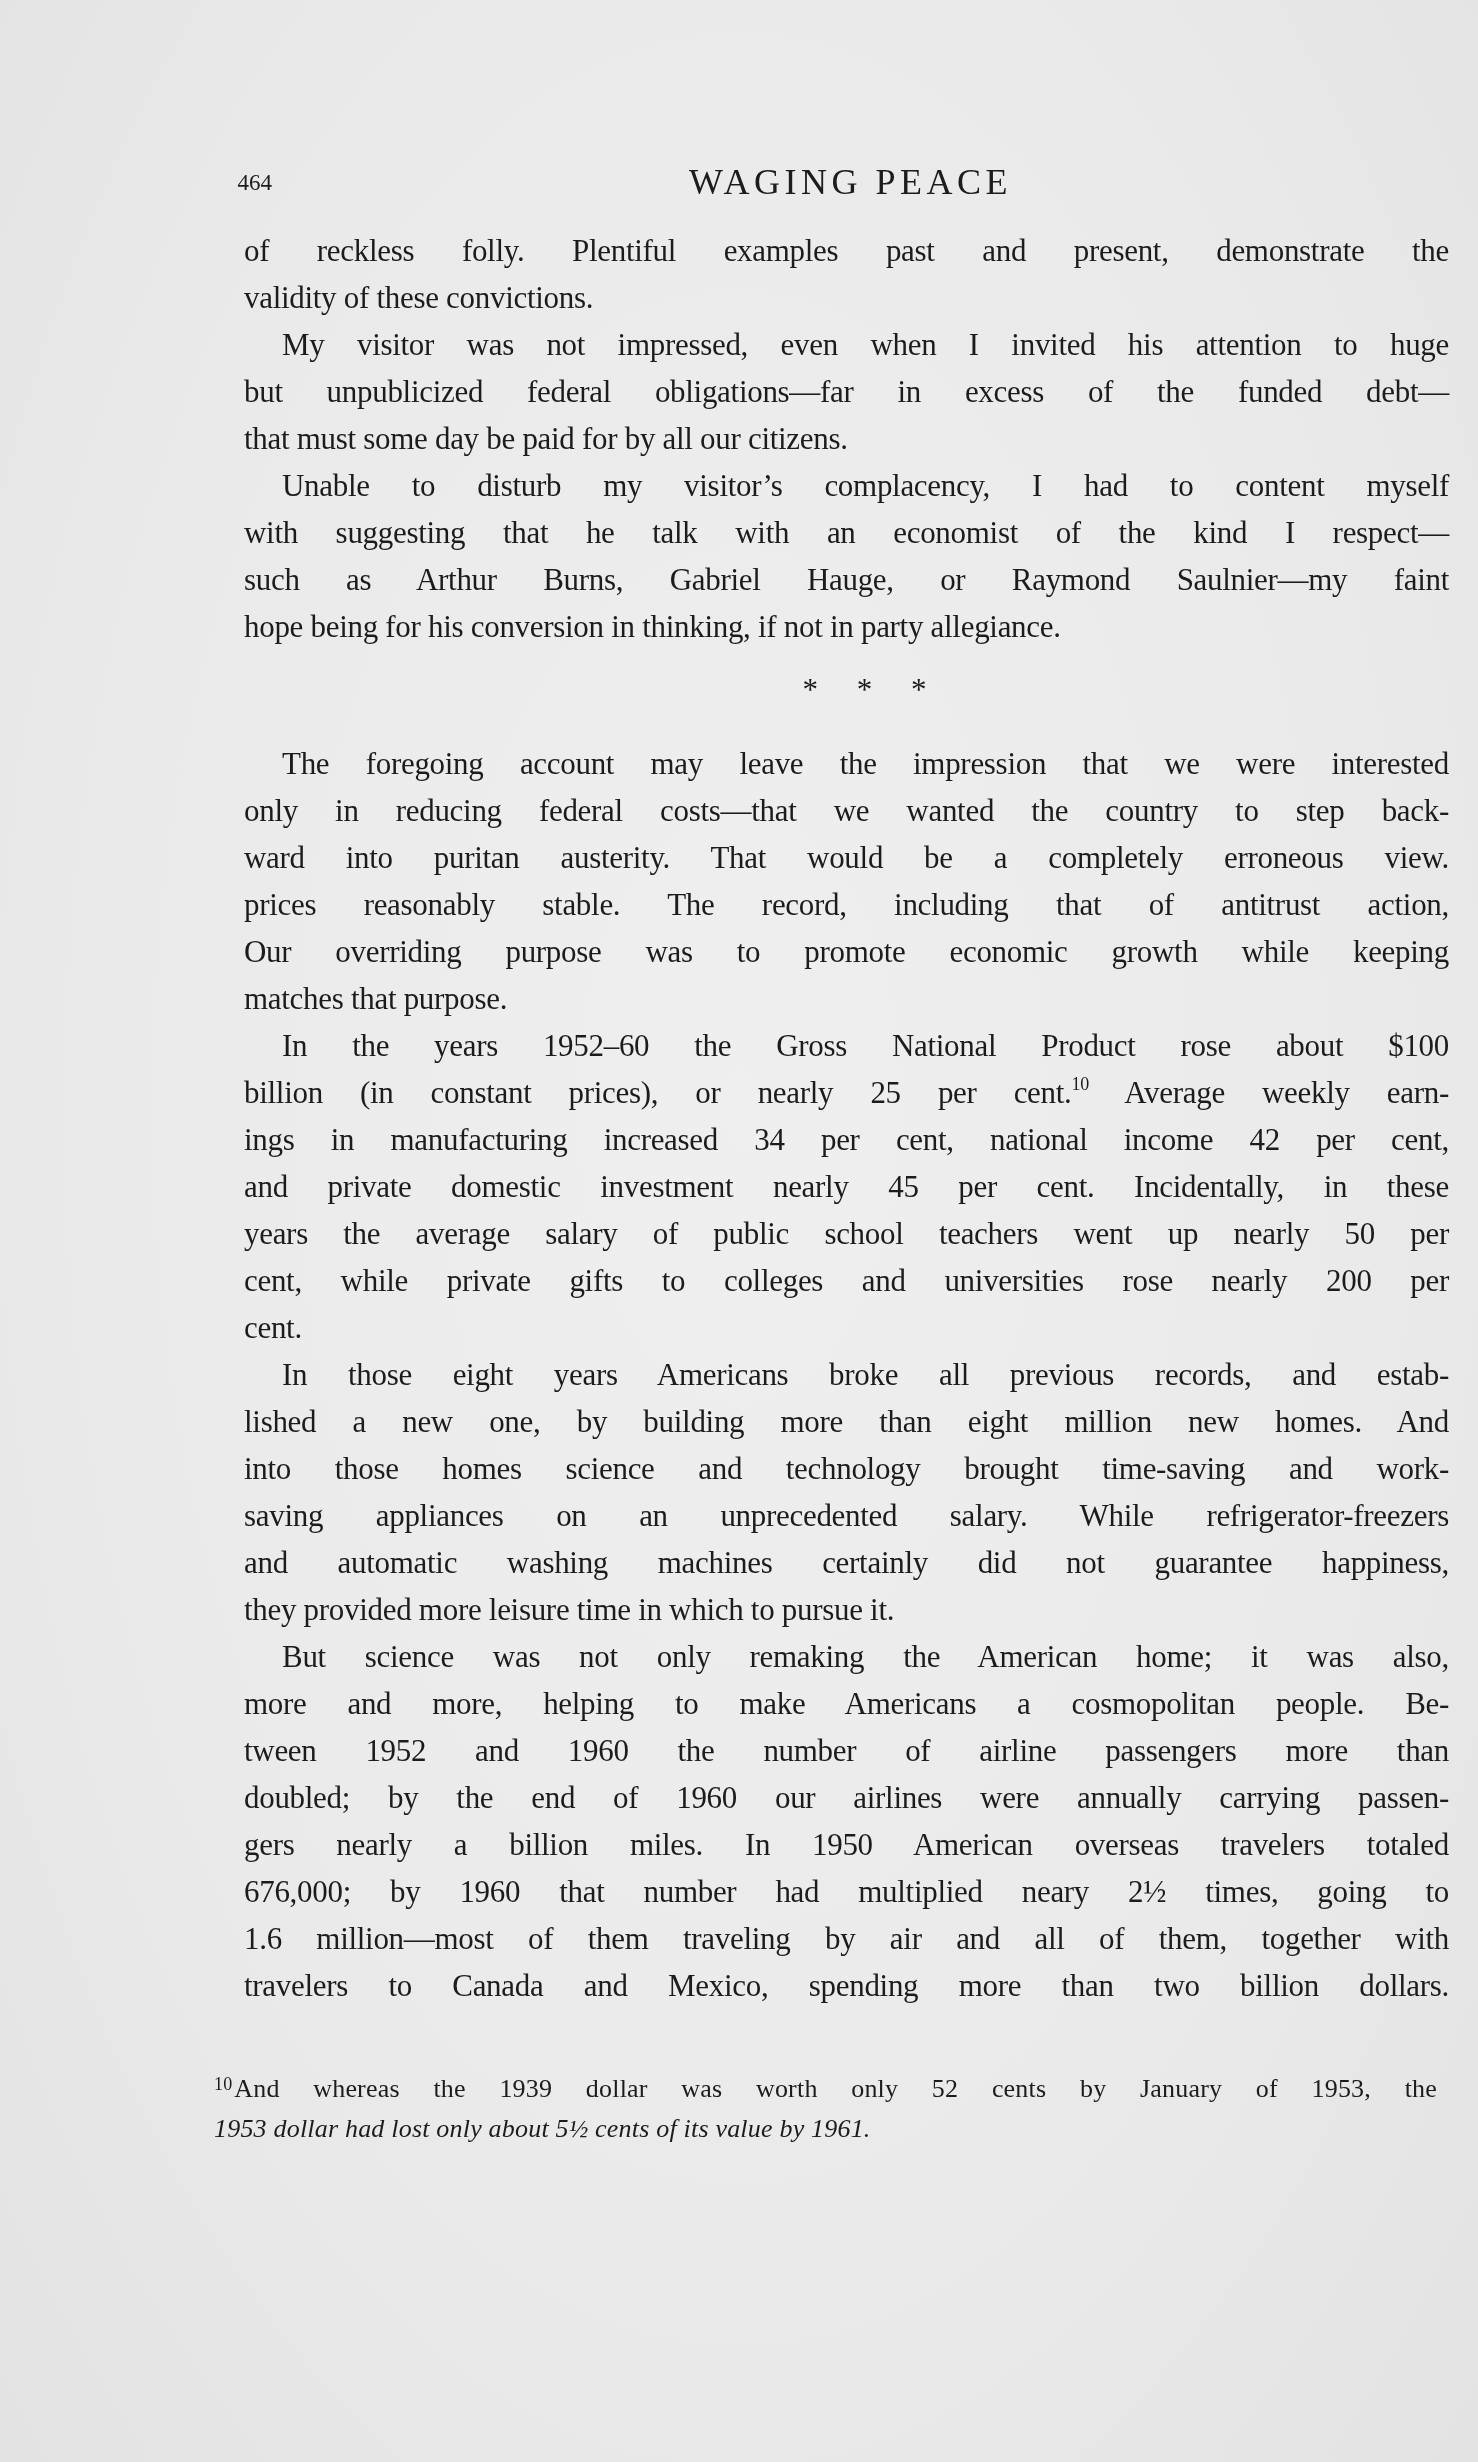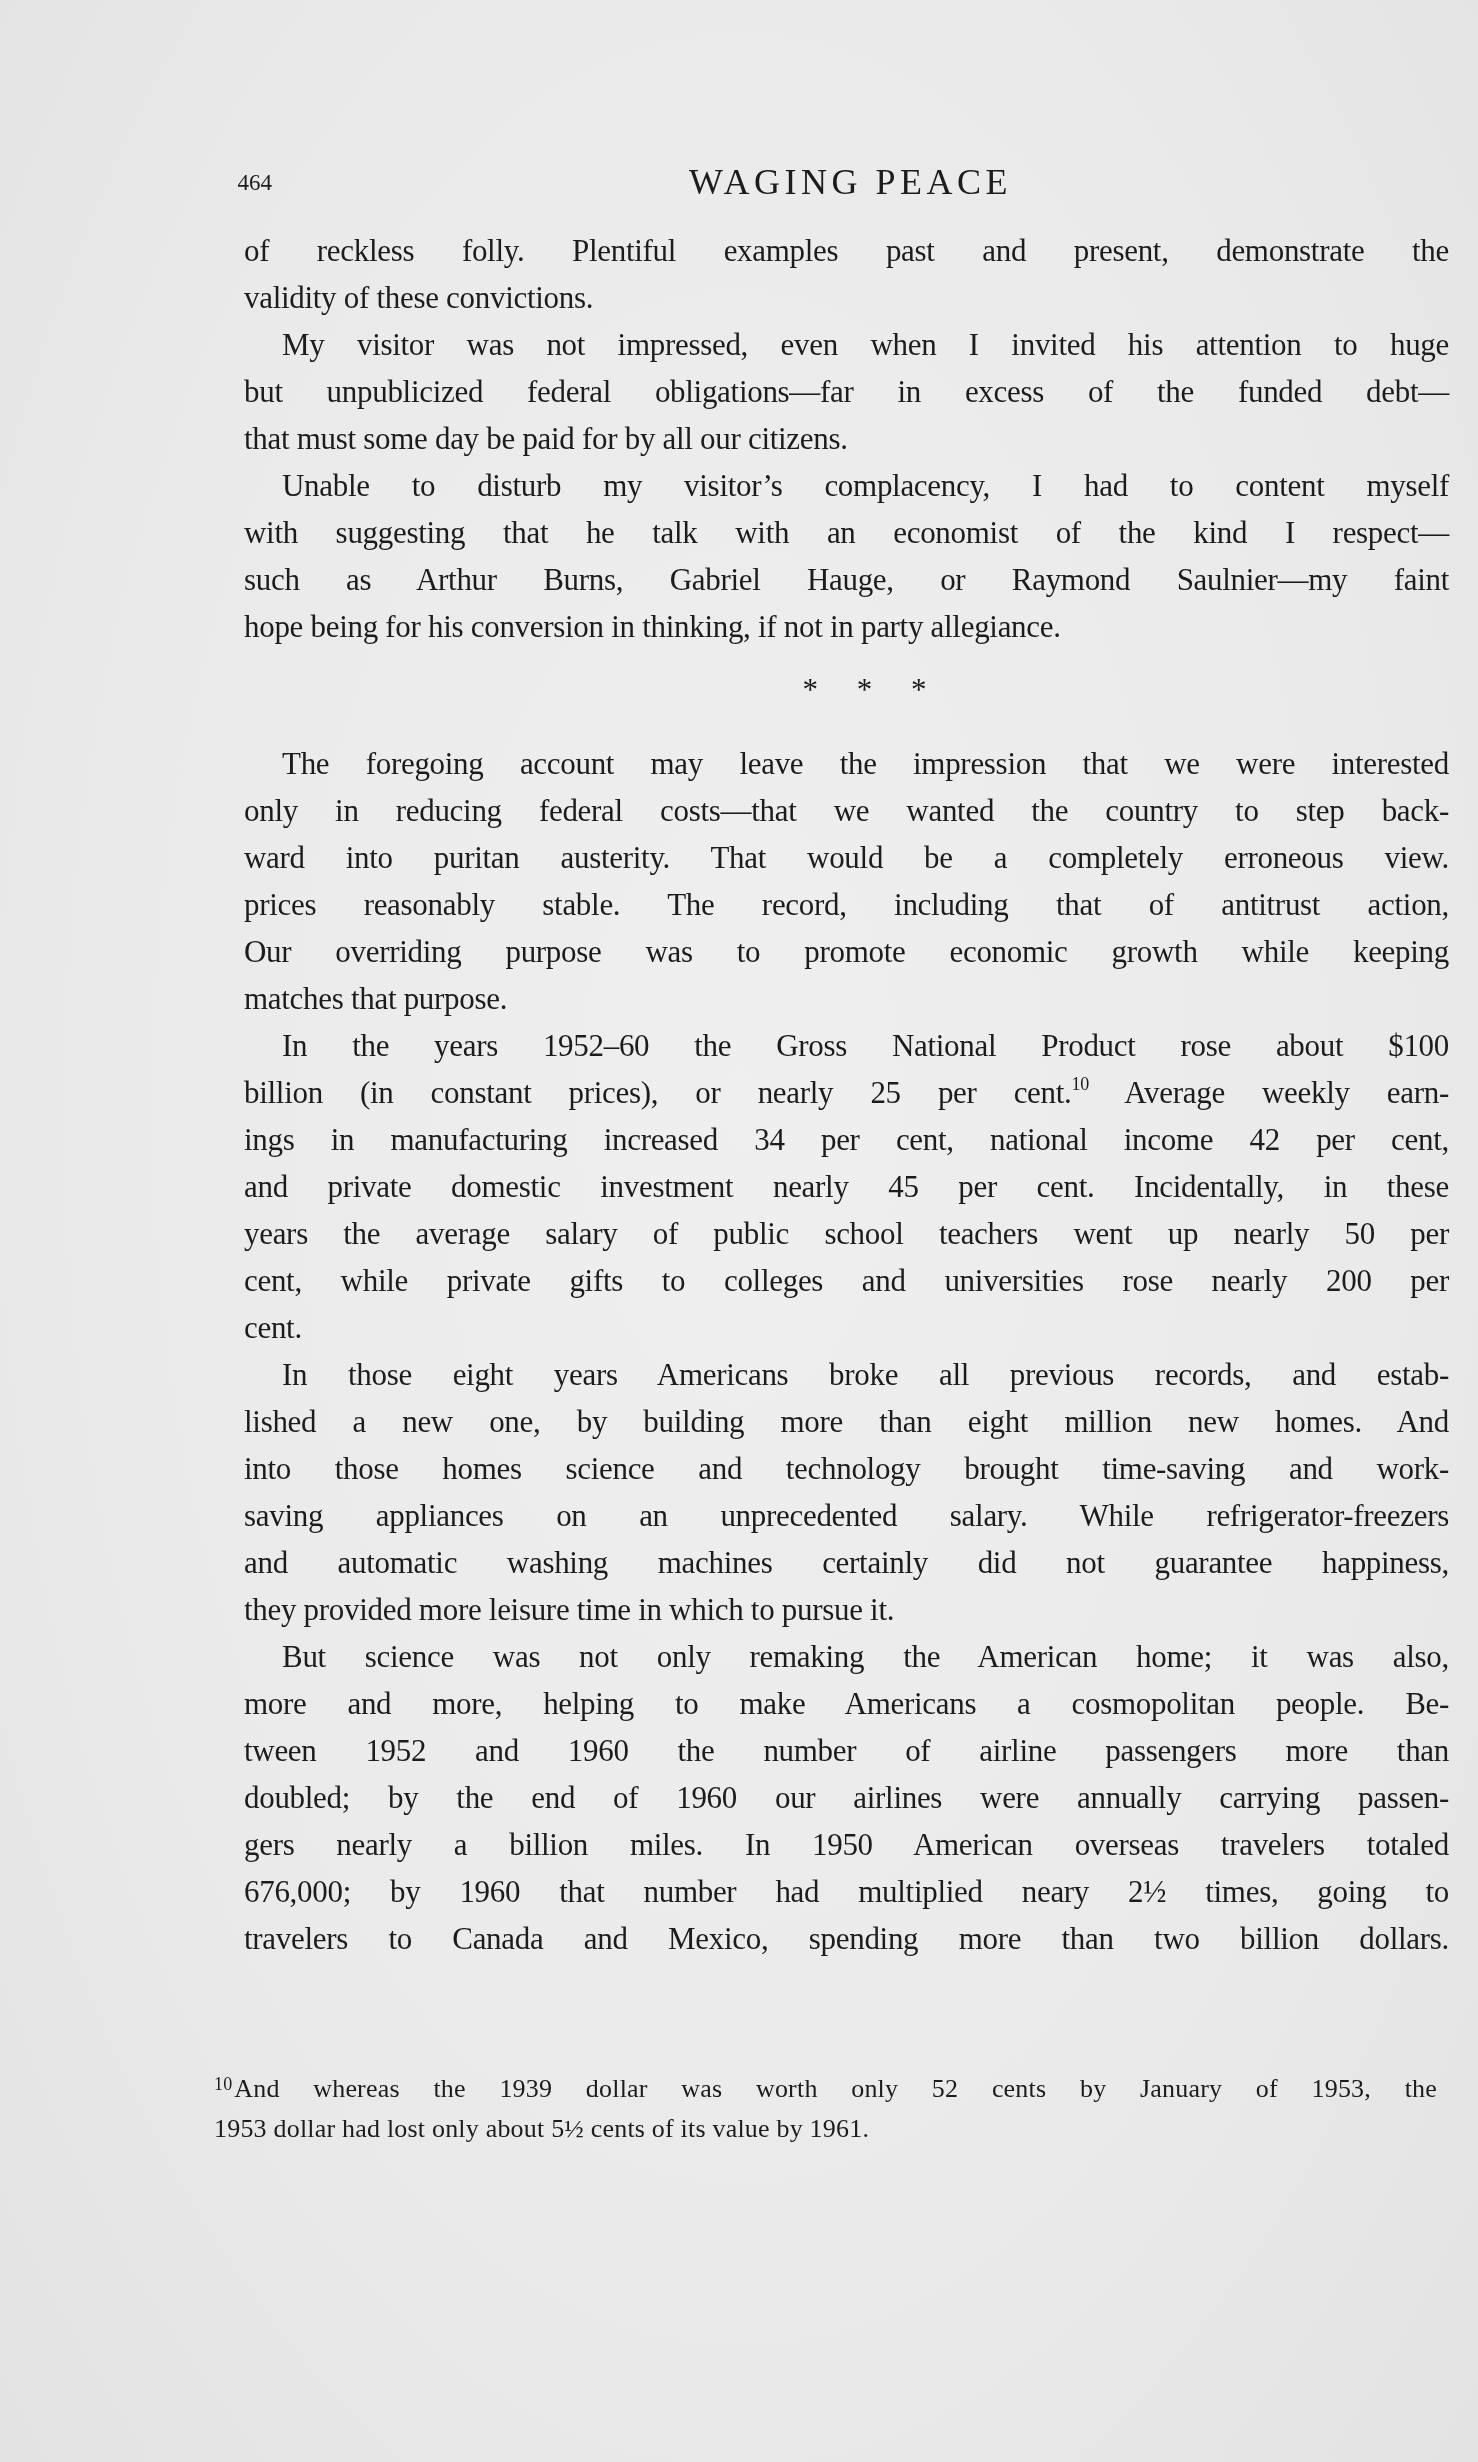--- a/index.html
+++ b/index.html
@@ -96,20 +96,21 @@
       height: 40px;
       line-height: 40px;
       font-size: 26px;
       white-space: nowrap;
       text-align: justify;
       text-align-last: justify;
       letter-spacing: 0.2px;
     }
     .fn-line.last {
       text-align-last: left;
+      font-style: italic;
     }
     .fn-marker {
       font-size: 18px;
       vertical-align: 7.2px;
       line-height: 0;
       margin-right: 1.8px;
     }
   </style>
 </head>
 <body>
@@ -171,20 +172,21 @@
     <span class="line last">they provided more leisure time in which to pursue it.</span>
   </div>
 
   <div>
     <span class="line indent">But science was not only remaking the American home; it was also,</span>
     <span class="line">more and more, helping to make Americans a cosmopolitan people. Be-</span>
     <span class="line">tween 1952 and 1960 the number of airline passengers more than</span>
     <span class="line">doubled; by the end of 1960 our airlines were annually carrying passen-</span>
     <span class="line">gers nearly a billion miles. In 1950 American overseas travelers totaled</span>
     <span class="line">676,000; by 1960 that number had multiplied neary 2½ times, going to</span>
+    <span class="line">1.6 million—most of them traveling by air and all of them, together with</span>
     <span class="line">travelers to Canada and Mexico, spending more than two billion dollars.</span>
   </div>
 </div>
 
 <div class="footnote-block">
   <span class="fn-line"><span class="fn-marker">10</span><span>And whereas the 1939 dollar was worth only 52 cents by January of 1953, the</span></span>
   <span class="fn-line last">1953 dollar had lost only about 5½ cents of its value by 1961.</span>
 </div>
 
 

